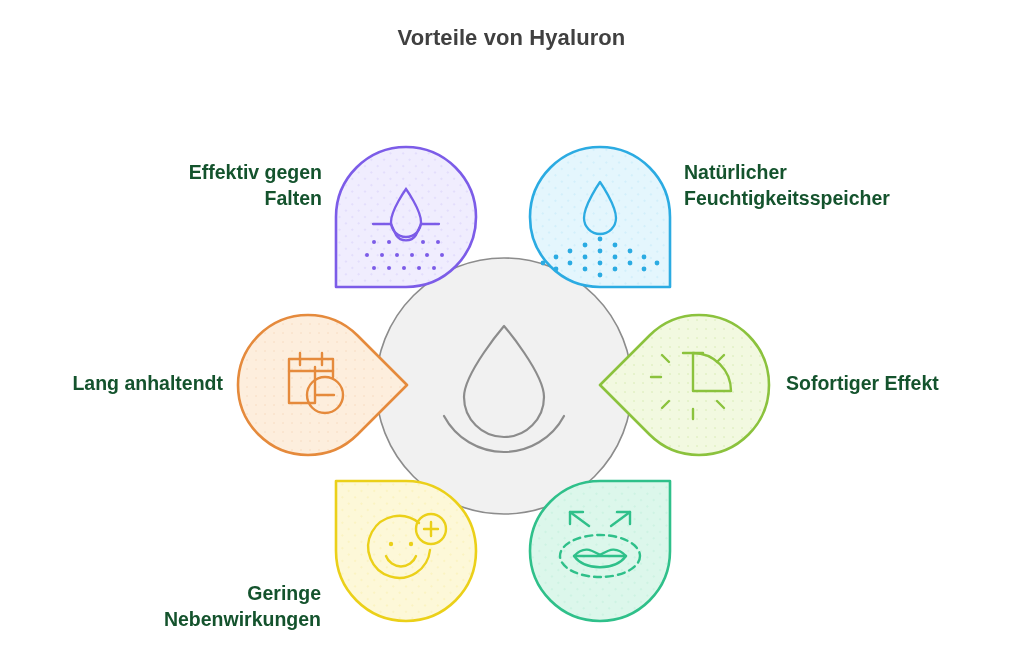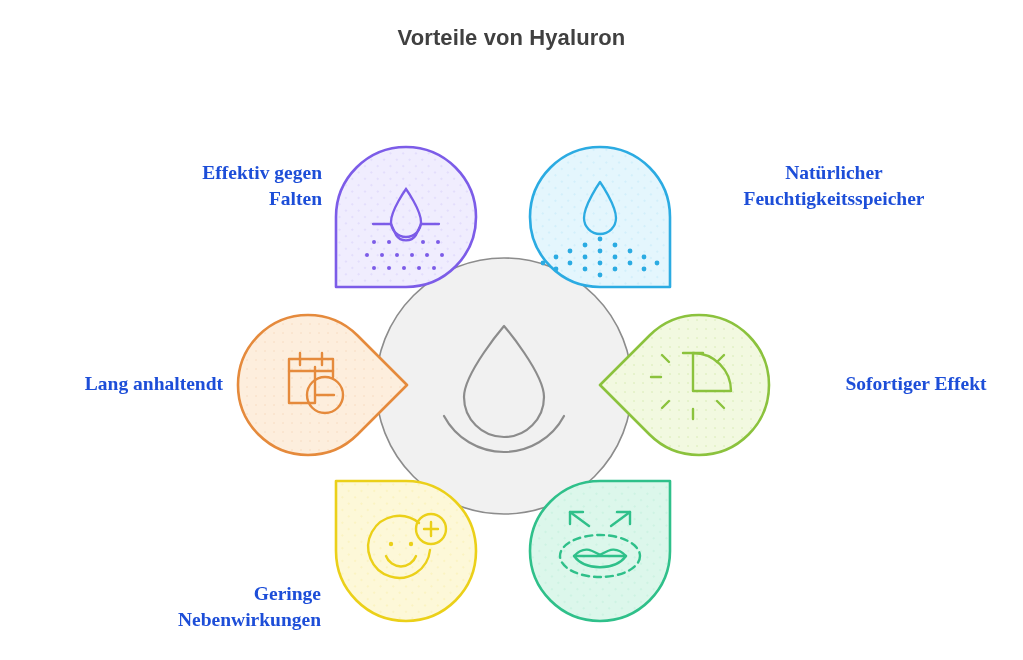--- a/index.html
+++ b/index.html
@@ -32,27 +32,26 @@
     font-size: 22px;
     font-weight: bold;
     color: #404040;
     letter-spacing: 0.1px;
   }
 
   .label {
     position: absolute;
     font-size: 19.5px;
     font-weight: bold;
-    color: #1d4ed8;
+    color: #14532d;
     line-height: 1.32;
     white-space: pre-line;
-    font-family: Liberation Serif, serif;
   }
   .label.right-align { text-align: right; }
-  .label.left-align  { text-align: center; }
+  .label.left-align  { text-align: left; }
 
   
   .label-wrinkles   { left: 40px;  top: 149px; width: 282px; }
   .label-moisture   { left: 684px; top: 149px; width: 300px; }
   .label-longlast   { left: 18px;  top: 360px; width: 205px; }
   .label-instant    { left: 786px; top: 360px; width: 260px; }
   .label-sideeffect { left: 38px;  top: 570px; width: 283px; }
   .label-volume     { left: 684px; top: 570px; width: 300px; }
 
   svg { display: block; }

